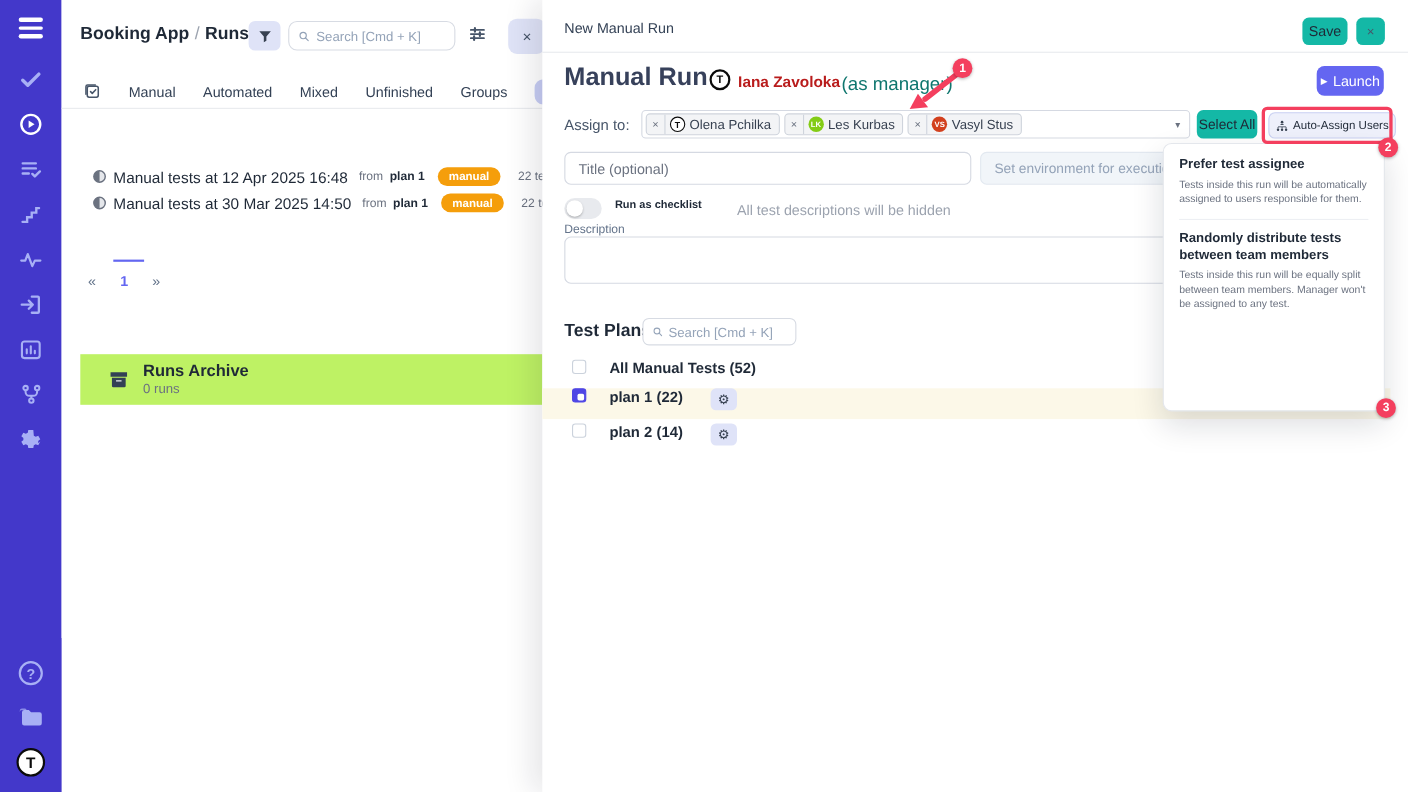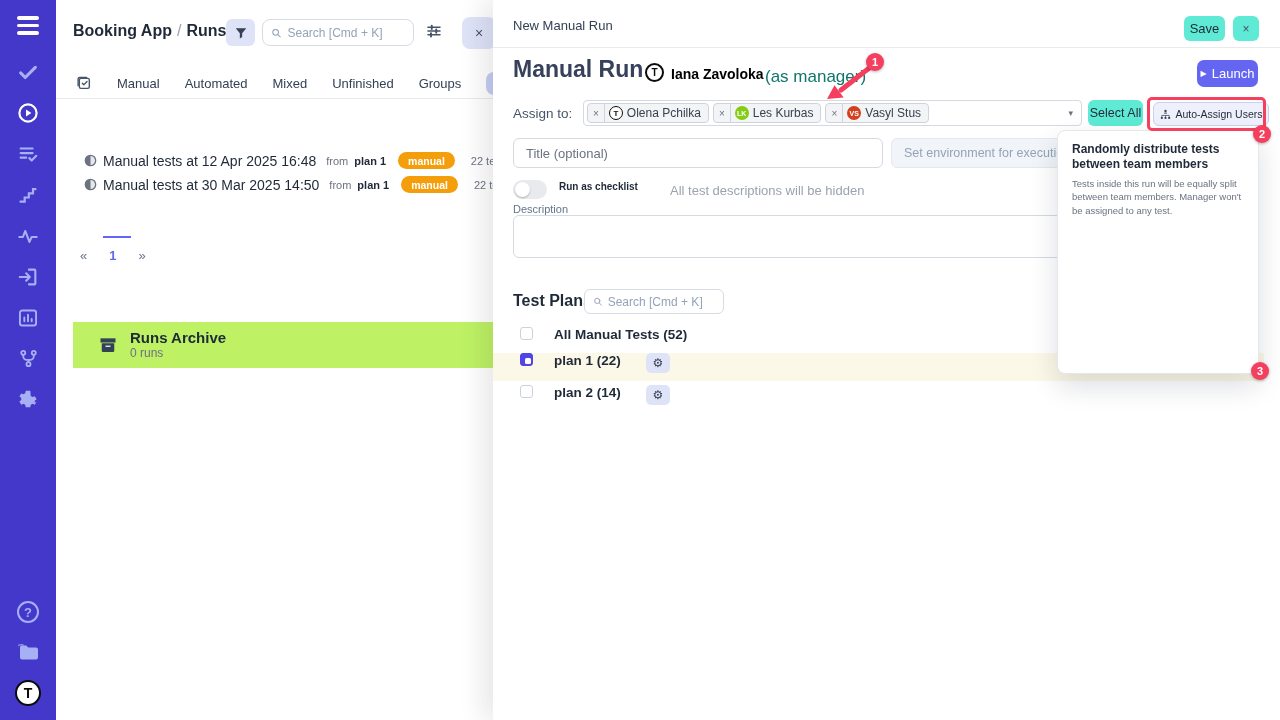--- a/index.html
+++ b/index.html
@@ -58,28 +58,28 @@
   .archive { position:absolute; left:17px; top:322px; width:420px; height:46px; background:#bef264; display:flex;
              align-items:center; padding-left:25px; gap:12px; cursor:pointer;}
   .archive-txt .t { font-size:15px; font-weight:700; color:#1f2937; line-height:1.1;}
   .archive-txt .s { font-size:12px; color:#6b7280; }
 
   
   .main-panel { position:absolute; left:493px; top:0; width:787px; height:720px; background:#fff; z-index:3;
                 box-shadow:-10px 0 24px rgba(15,23,42,.10); }
   .mp-header { position:absolute; left:0; top:0; width:100%; height:48px; border-bottom:1px solid #e8eaee; }
   .mp-title { position:absolute; left:20px; top:18px; font-size:13px; color:#334155; }
-  .btn-light { background:#5eead4; border:none; border-radius:6px; color:#1f2937; font-size:13px; font-family:inherit; cursor:pointer;}
+  .btn-light { background:#14b8a6; border:none; border-radius:6px; color:#1f2937; font-size:13px; font-family:inherit; cursor:pointer;}
   .save-btn { position:absolute; left:691px; top:16px; width:41px; height:25px; }
   .mp-close { position:absolute; left:740px; top:16px; width:26px; height:25px; color:#475569; font-size:12px;}
 
   .h1 { position:absolute; left:20px; top:56px; font-size:23px; font-weight:800; color:#37415b; }
   .mgr-avatar { position:absolute; left:152px; top:63px; width:19px; height:19px; background:#fff; border:2px solid #0b0b0b;
                 border-radius:50%; color:#0b0b0b; font-size:10px; font-weight:800; display:flex; align-items:center; justify-content:center;}
-  .mgr-name { position:absolute; left:178px; top:66px; font-size:14px; font-weight:700; color:#000000; }
+  .mgr-name { position:absolute; left:178px; top:66px; font-size:14px; font-weight:700; color:#b91c1c; }
   .mgr-role { position:absolute; left:272px; top:67px; font-size:17px; color:#0f766e; }
   .launch-btn { position:absolute; left:704px; top:60px; width:61px; height:27px; background:#6466f1; border:none; border-radius:7px;
                 color:#fff; font-size:13px; font-family:inherit; display:flex; align-items:center; justify-content:center; gap:5px; cursor:pointer;}
   .launch-btn .tri { font-size:8px; }
 
   .assign-label { position:absolute; left:20px; top:106px; font-size:13.5px; color:#475569; }
   .assign-field { position:absolute; left:90px; top:100px; width:499px; height:26px; background:#fff; border:1px solid #d5d9e2;
                   border-radius:4px; display:flex; align-items:center; padding:0 22px 0 3px; gap:4px; cursor:text;}
   .caret { position:absolute; right:8px; top:7px; color:#6b7280; font-size:9px; }
   .chip { display:flex; align-items:center; height:20px; background:#f3f4f6; border:1px solid #cfd4dc; border-radius:4px; overflow:hidden;}
@@ -383,20 +383,24 @@
     </div>
     <div class="plan-row" style="top:385px; height:28px;">
       <span class="cbx"></span>
       <span class="plan-label">plan 2 (14)</span>
       <button class="gear-btn">⚙</button>
     </div>
   </section>
 
   <div class="dropdown">
     <div class="dd-opt">
+      <div class="dd-title">Prefer test assignee</div>
+      <div class="dd-desc">Tests inside this run will be automatically assigned to users responsible for them.</div>
+    </div>
+    <div class="dd-opt">
       <div class="dd-title">Randomly distribute tests between team members</div>
       <div class="dd-desc">Tests inside this run will be equally split between team members. Manager won't be assigned to any test.</div>
     </div>
   </div>
 
   <div class="anno-rect"></div>
   <svg class="anno-arrow" width="75" height="60" viewBox="0 0 75 60">
     <line x1="62" y1="10" x2="26" y2="38" stroke="#f43f5e" stroke-width="5" stroke-linecap="round"></line>
     <polygon points="12,47 19.5,33.3 28.7,45.5" fill="#f43f5e"></polygon>
   </svg>

